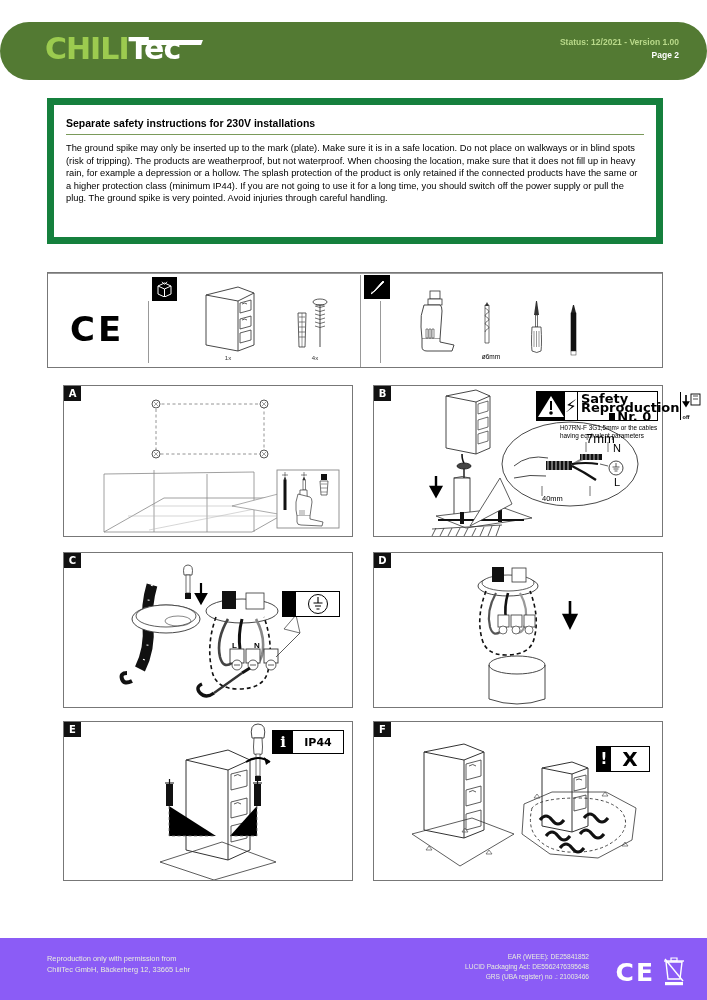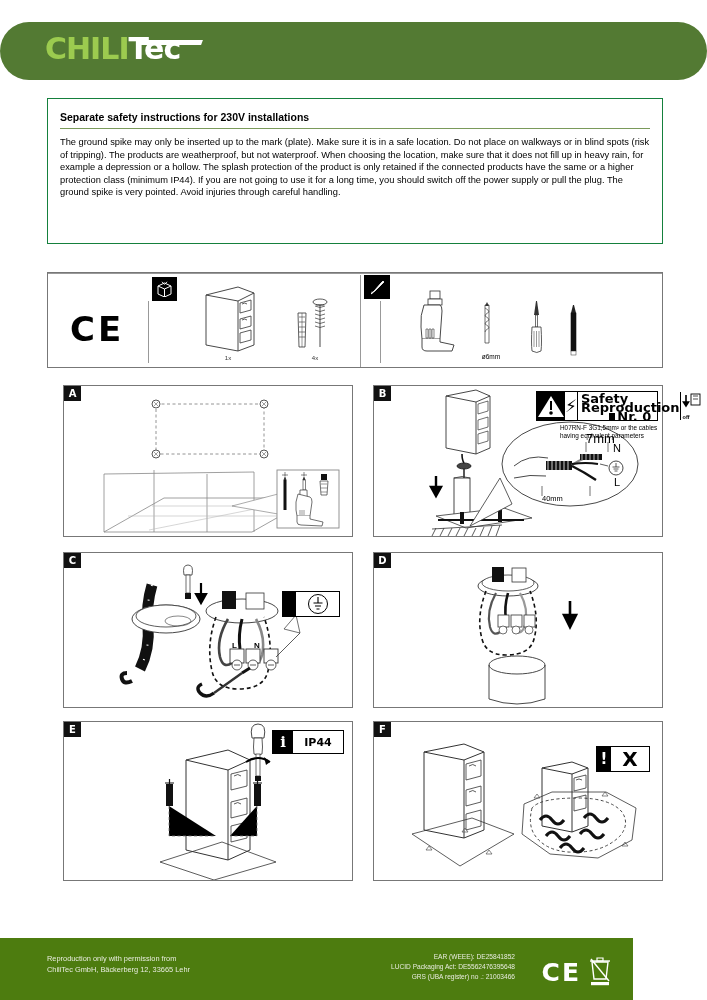--- a/index.html
+++ b/index.html
@@ -11,21 +11,21 @@
   .logo{position:absolute;left:45px;top:10px;height:34px;}
   .logo-text{font-family:"DejaVu Sans",sans-serif;font-weight:bold;font-size:30px;letter-spacing:-1px;line-height:34px;}
   .logo-chili{color:#9ccb4f;}
   .logo-tec{color:#ffffff;}
   .logo-bar{position:absolute;left:92px;top:8px;width:65px;height:5px;background:#ffffff;transform:skewX(-20deg);}
   .hdr-right{position:absolute;right:28px;top:14px;text-align:right;}
   .hdr-status{font-size:8.5px;font-weight:bold;color:#b9d98a;line-height:13px;}
   .hdr-page{font-size:8.5px;font-weight:bold;color:#ffffff;line-height:13px;}
 
   
-  .safety-box{position:absolute;left:47px;top:98px;width:616px;height:146px;border:1px solid #15803d;box-sizing:border-box;padding:12px 12px 0 12px;}
+  .safety-box{position:absolute;left:47px;top:98px;width:616px;height:146px;border:7px solid #15803d;box-sizing:border-box;padding:12px 12px 0 12px;}
   .safety-title{font-size:10.5px;font-weight:bold;color:#000;padding-bottom:5px;border-bottom:1px solid #7a9a5a;}
   .safety-body{font-size:9.3px;line-height:12.6px;color:#000;margin-top:7px;text-align:left;}
 
   
   .panel{position:absolute;border:1px solid #777;box-sizing:border-box;background:#fff;}
   .plabel{position:absolute;left:0;top:0;width:17px;height:15px;background:#111;color:#fff;font-size:10px;font-weight:bold;text-align:center;line-height:15px;font-family:"DejaVu Sans",sans-serif;}
 
   
   #parts-panel{left:47px;top:272px;width:616px;height:96px;}
   .vdiv{position:absolute;background:#999;width:1px;}
@@ -61,36 +61,40 @@
 
   .excl-x{position:absolute;right:12px;top:24px;width:54px;height:26px;border:1px solid #000;box-sizing:border-box;display:flex;align-items:center;background:#fff;}
   .excl-b{width:14px;height:100%;background:#000;color:#fff;font-size:15px;font-weight:bold;text-align:center;line-height:24px;font-family:"DejaVu Sans",sans-serif;}
   .excl-t{flex:1;text-align:center;font-size:20px;font-weight:bold;font-family:"DejaVu Sans",sans-serif;}
 
   .earthbox{position:absolute;width:58px;height:26px;border:1px solid #000;box-sizing:border-box;display:flex;align-items:center;background:#fff;}
   .earth-b{width:13px;height:100%;background:#000;}
   .earth-s{flex:1;display:flex;align-items:center;justify-content:center;}
 
   
-  .footer{position:absolute;left:0;bottom:0;width:633px;height:62px;background:#4d7c0f;}
+  .footer{position:absolute;left:0;bottom:0;width:707px;height:62px;background:#8b5cf6;}
   .f-left{position:absolute;left:47px;top:16px;font-size:7.4px;line-height:10.5px;color:#e8ecdf;}
   .f-right{position:absolute;right:118px;top:14px;text-align:right;font-size:6.6px;line-height:10px;color:#e8ecdf;}
   .f-ce{position:absolute;right:52px;top:20px;font-family:"DejaVu Sans",sans-serif;font-size:25px;font-weight:bold;letter-spacing:2px;color:#fff;}
   .f-weee{position:absolute;right:20px;top:18px;}
   svg{display:block;}
 </style>
 </head>
 <body>
 
 <div class="page">
 
   <div class="header">
     <div class="logo">
       <div class="logo-bar"></div>
       <span class="logo-text logo-chili">CHILI</span><span class="logo-text logo-tec">Tec</span>
+    </div>
+    <div class="hdr-right">
+      <div class="hdr-status">Status: 12/2021 - Version 1.00</div>
+      <div class="hdr-page">Page 2</div>
     </div>
   </div>
 
   <div class="safety-box">
     <div class="safety-title">Separate safety instructions for 230V installations</div>
     <div class="safety-body">The ground spike may only be inserted up to the mark (plate). Make sure it is in a safe location. Do not place on walkways or in blind spots (risk of tripping). The products are weatherproof, but not waterproof. When choosing the location, make sure that it does not fill up in heavy rain, for example a depression or a hollow. The splash protection of the product is only retained if the connected products have the same or a higher protection class (minimum IP44). If you are not going to use it for a long time, you should switch off the power supply or pull the plug. The ground spike is very pointed. Avoid injuries through careful handling.</div>
   </div>
 
   <div class="panel" id="parts-panel">
     <div class="hdivtop" style="left:0;top:0;width:100%;"></div>

